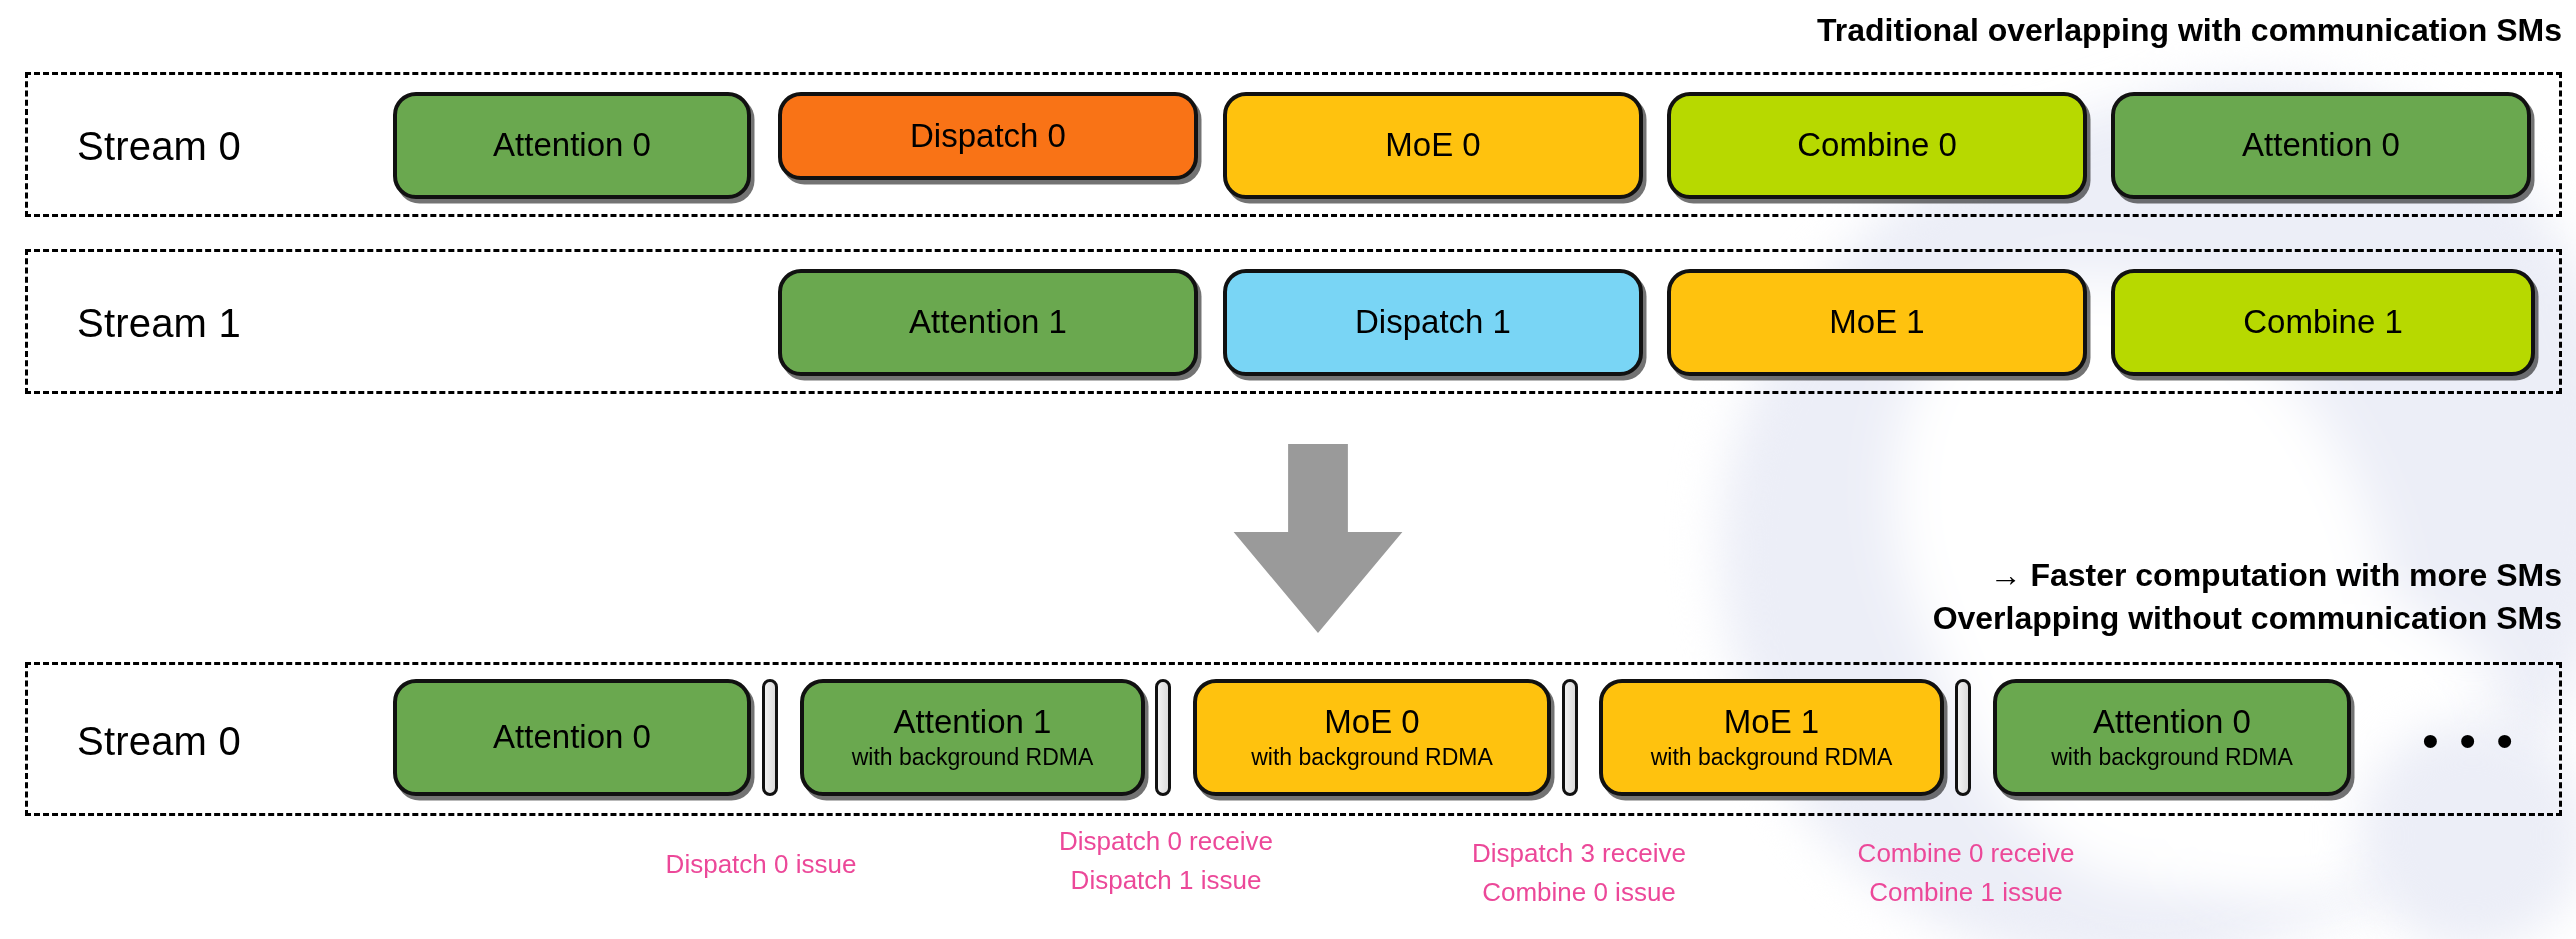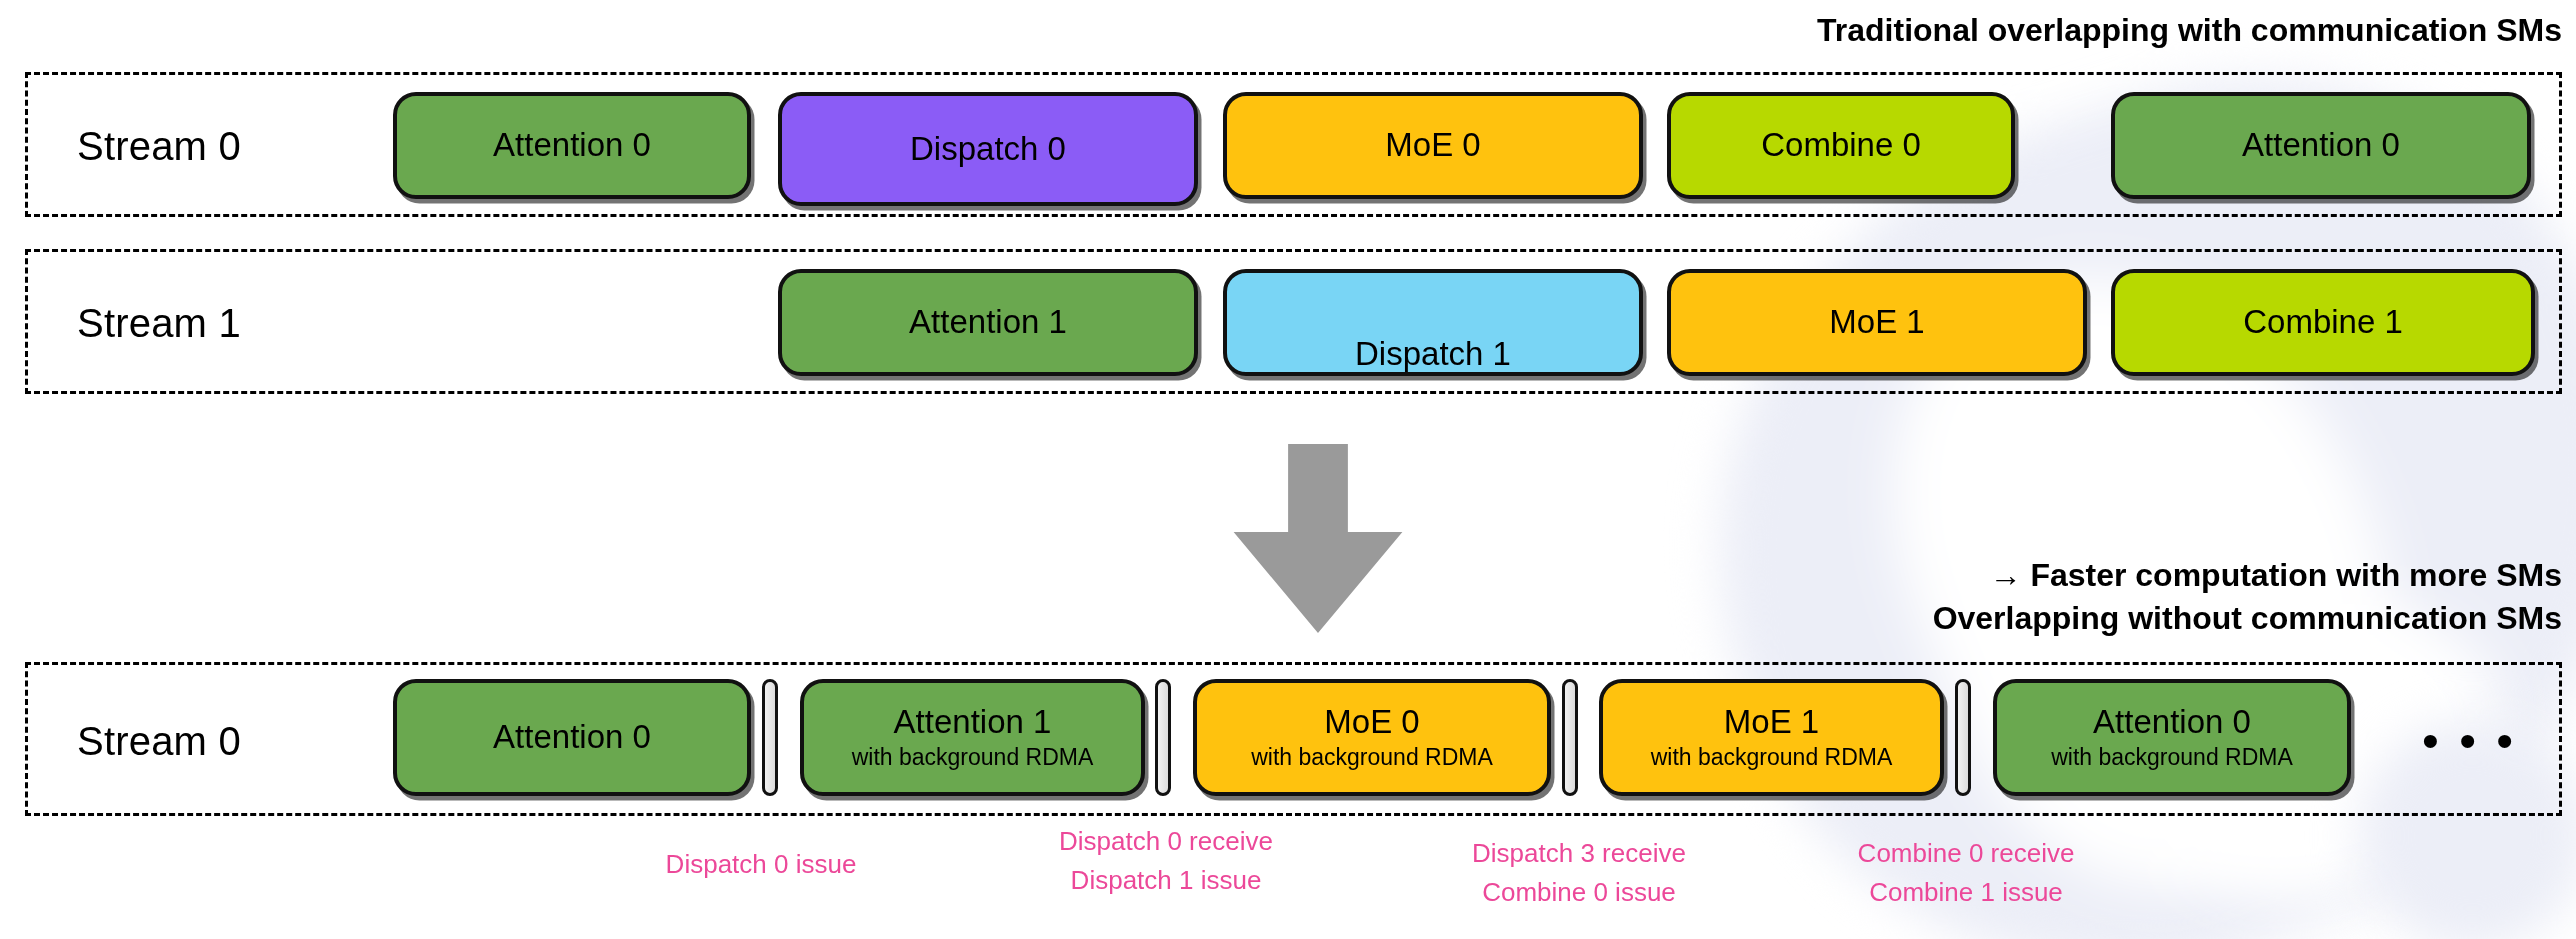--- a/index.html
+++ b/index.html
@@ -115,41 +115,41 @@
     <span>Traditional overlapping with communication SMs</span>
   </div>
 
   <div class="band" style="left:25px;top:72px;width:2537px;height:145px;">
   </div>
   <div class="stream-label" style="left:77px;top:124px;">Stream 0</div>
 
   <div class="box single" style="left:387px;top:92px;width:358px;height:107px;background:#6aa84f;">
     <span class="t1">Attention 0</span>
   </div>
-  <div class="box single" style="left:772px;top:92px;width:420px;height:114px;background:#8b5cf6;">
+  <div class="box single" style="left:772px;top:92px;width:420px;height:88px;background:#f97316;">
     <span class="t1">Dispatch 0</span>
   </div>
   <div class="box single" style="left:1217px;top:92px;width:420px;height:107px;background:#ffc20e;">
     <span class="t1">MoE 0</span>
   </div>
-  <div class="box single" style="left:1661px;top:92px;width:348px;height:107px;background:#b7d900;">
+  <div class="box single" style="left:1661px;top:92px;width:420px;height:107px;background:#b7d900;">
     <span class="t1">Combine 0</span>
   </div>
   <div class="box single" style="left:2105px;top:92px;width:420px;height:107px;background:#6aa84f;">
     <span class="t1">Attention 0</span>
   </div>
 
   <div class="band" style="left:25px;top:249px;width:2537px;height:145px;">
   </div>
   <div class="stream-label" style="left:77px;top:301px;">Stream 1</div>
 
   <div class="box single" style="left:772px;top:269px;width:420px;height:107px;background:#6aa84f;">
     <span class="t1">Attention 1</span>
   </div>
-  <div class="box single" style="left:1217px;top:269px;width:420px;height:107px;background:#79d5f5;justify-content:flex-end;">
+  <div class="box single" style="left:1217px;top:269px;width:420px;height:107px;background:#79d5f5;">
     <span class="t1">Dispatch 1</span>
   </div>
   <div class="box single" style="left:1661px;top:269px;width:420px;height:107px;background:#ffc20e;">
     <span class="t1">MoE 1</span>
   </div>
   <div class="box single" style="left:2105px;top:269px;width:424px;height:107px;background:#b7d900;">
     <span class="t1">Combine 1</span>
   </div>
 
   <div class="arrow" style="left:1221px;top:444px;width:194px;height:189px;">

